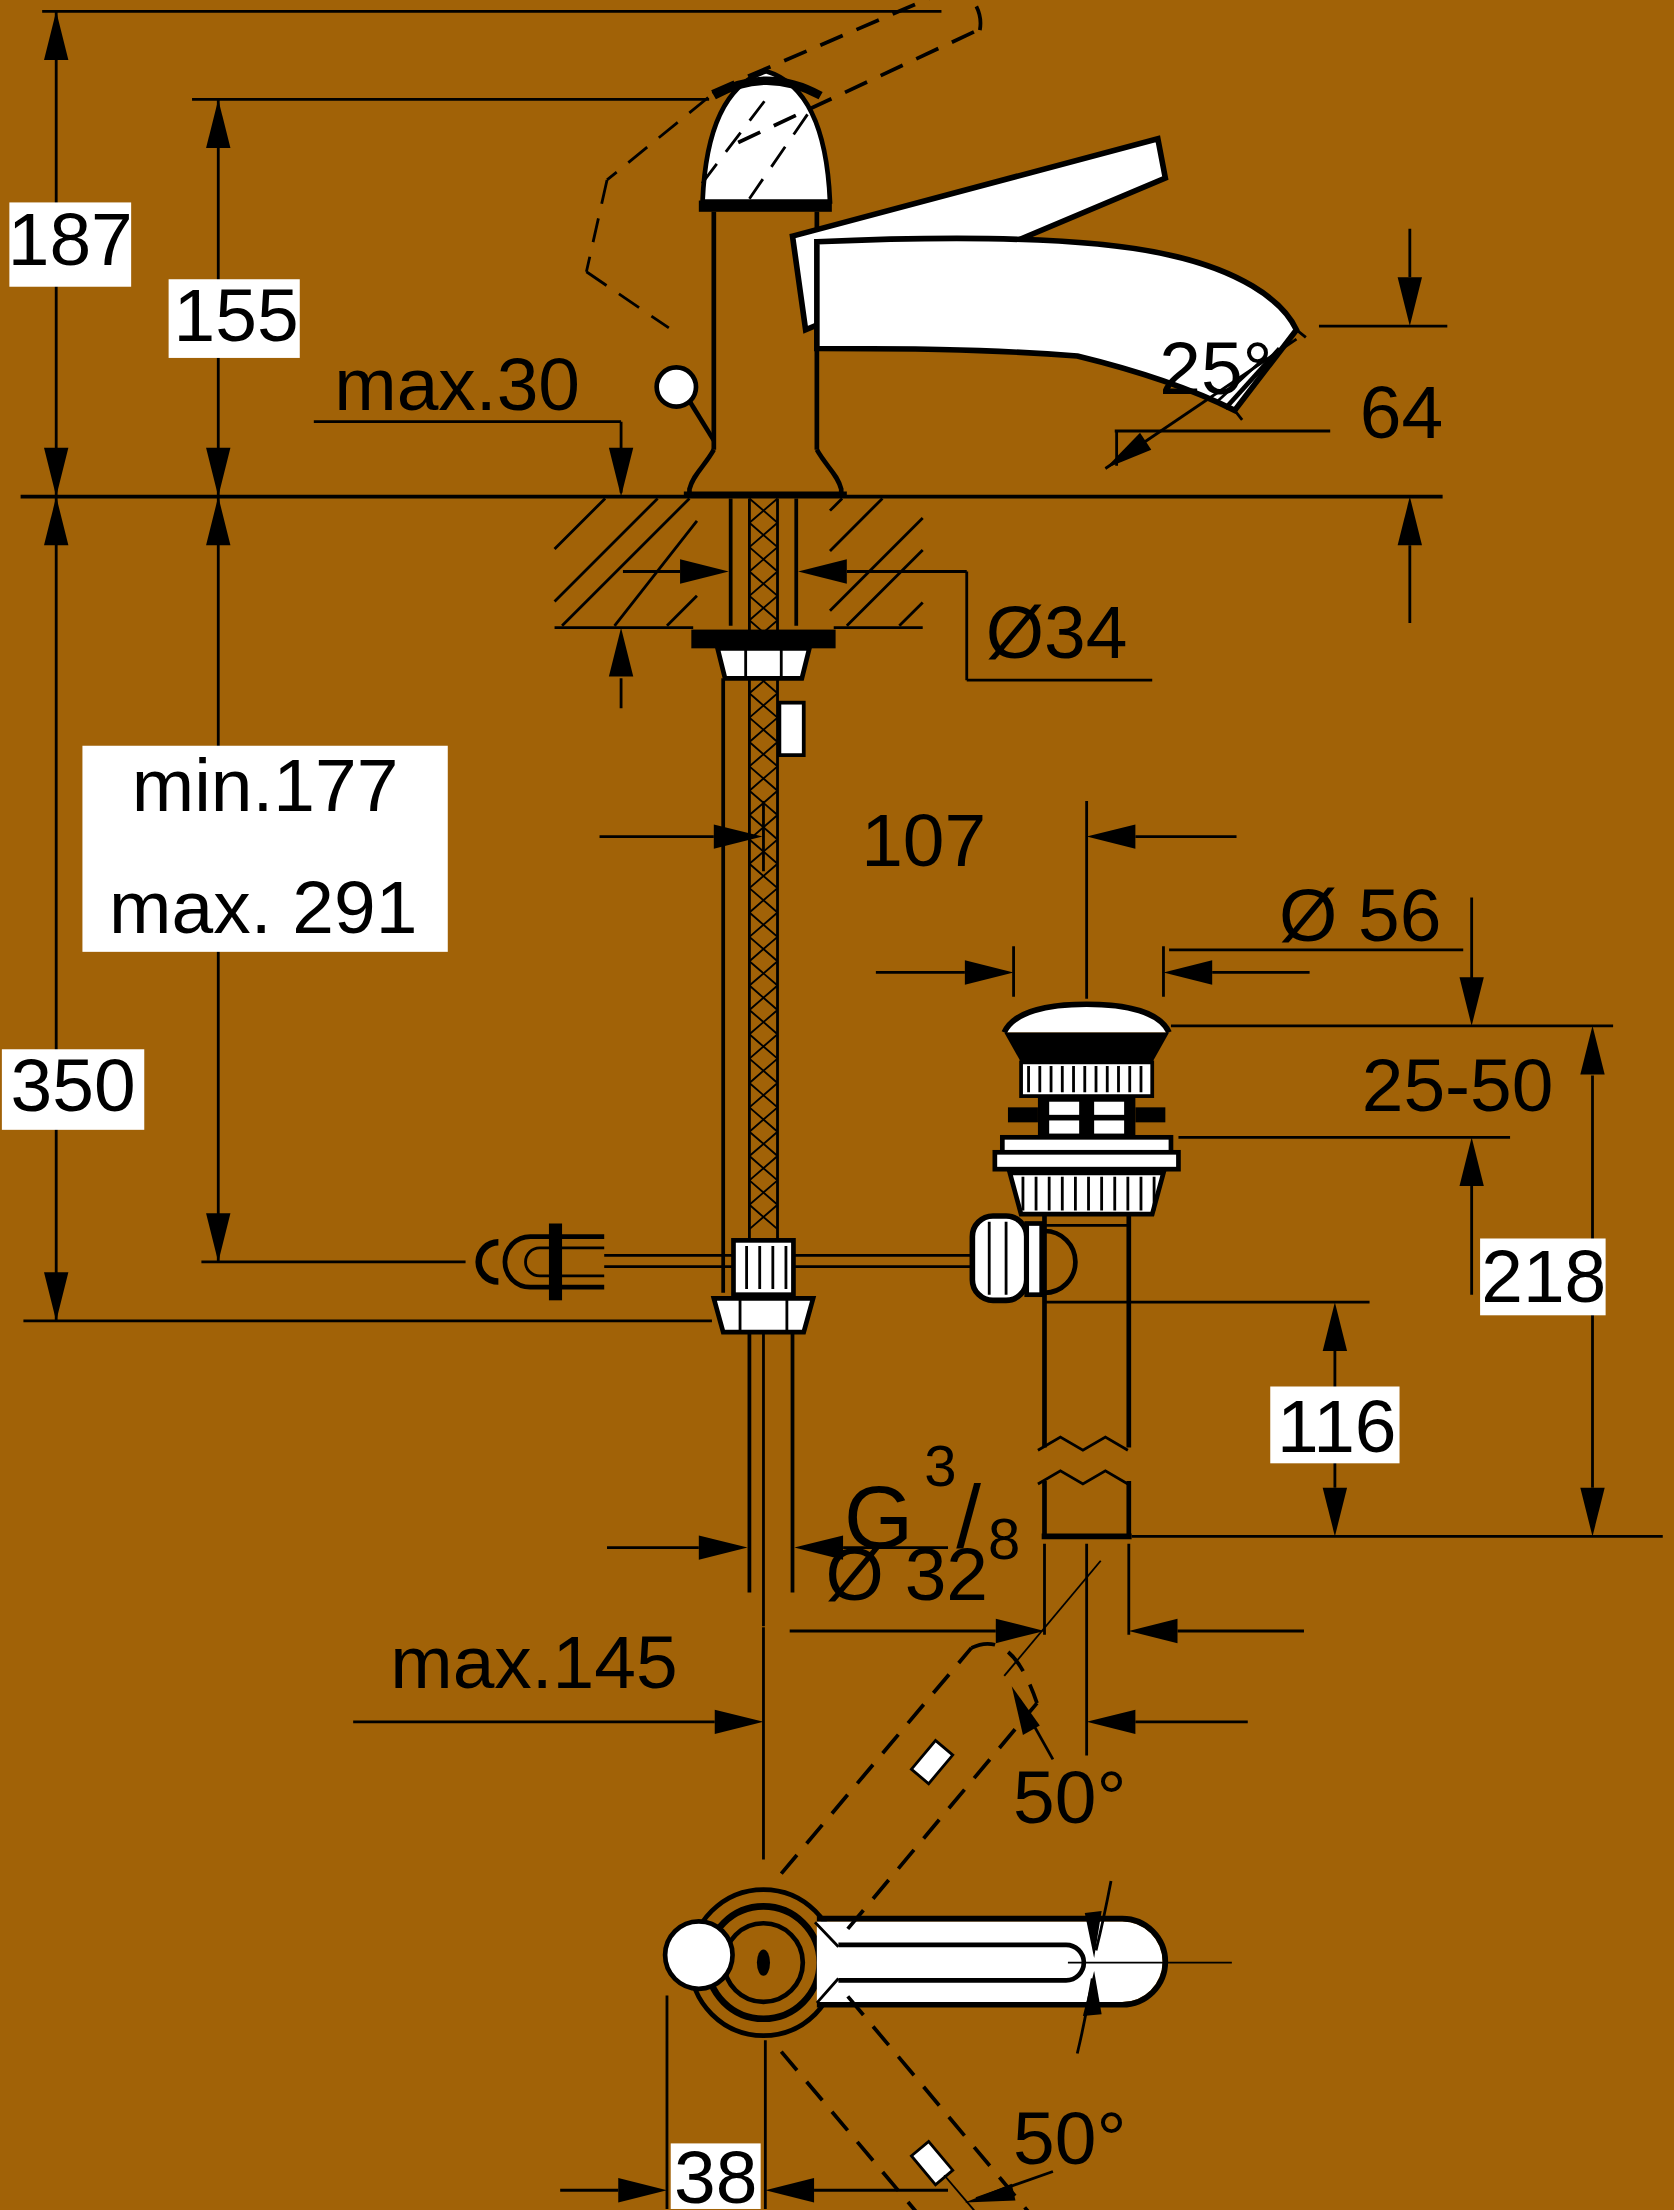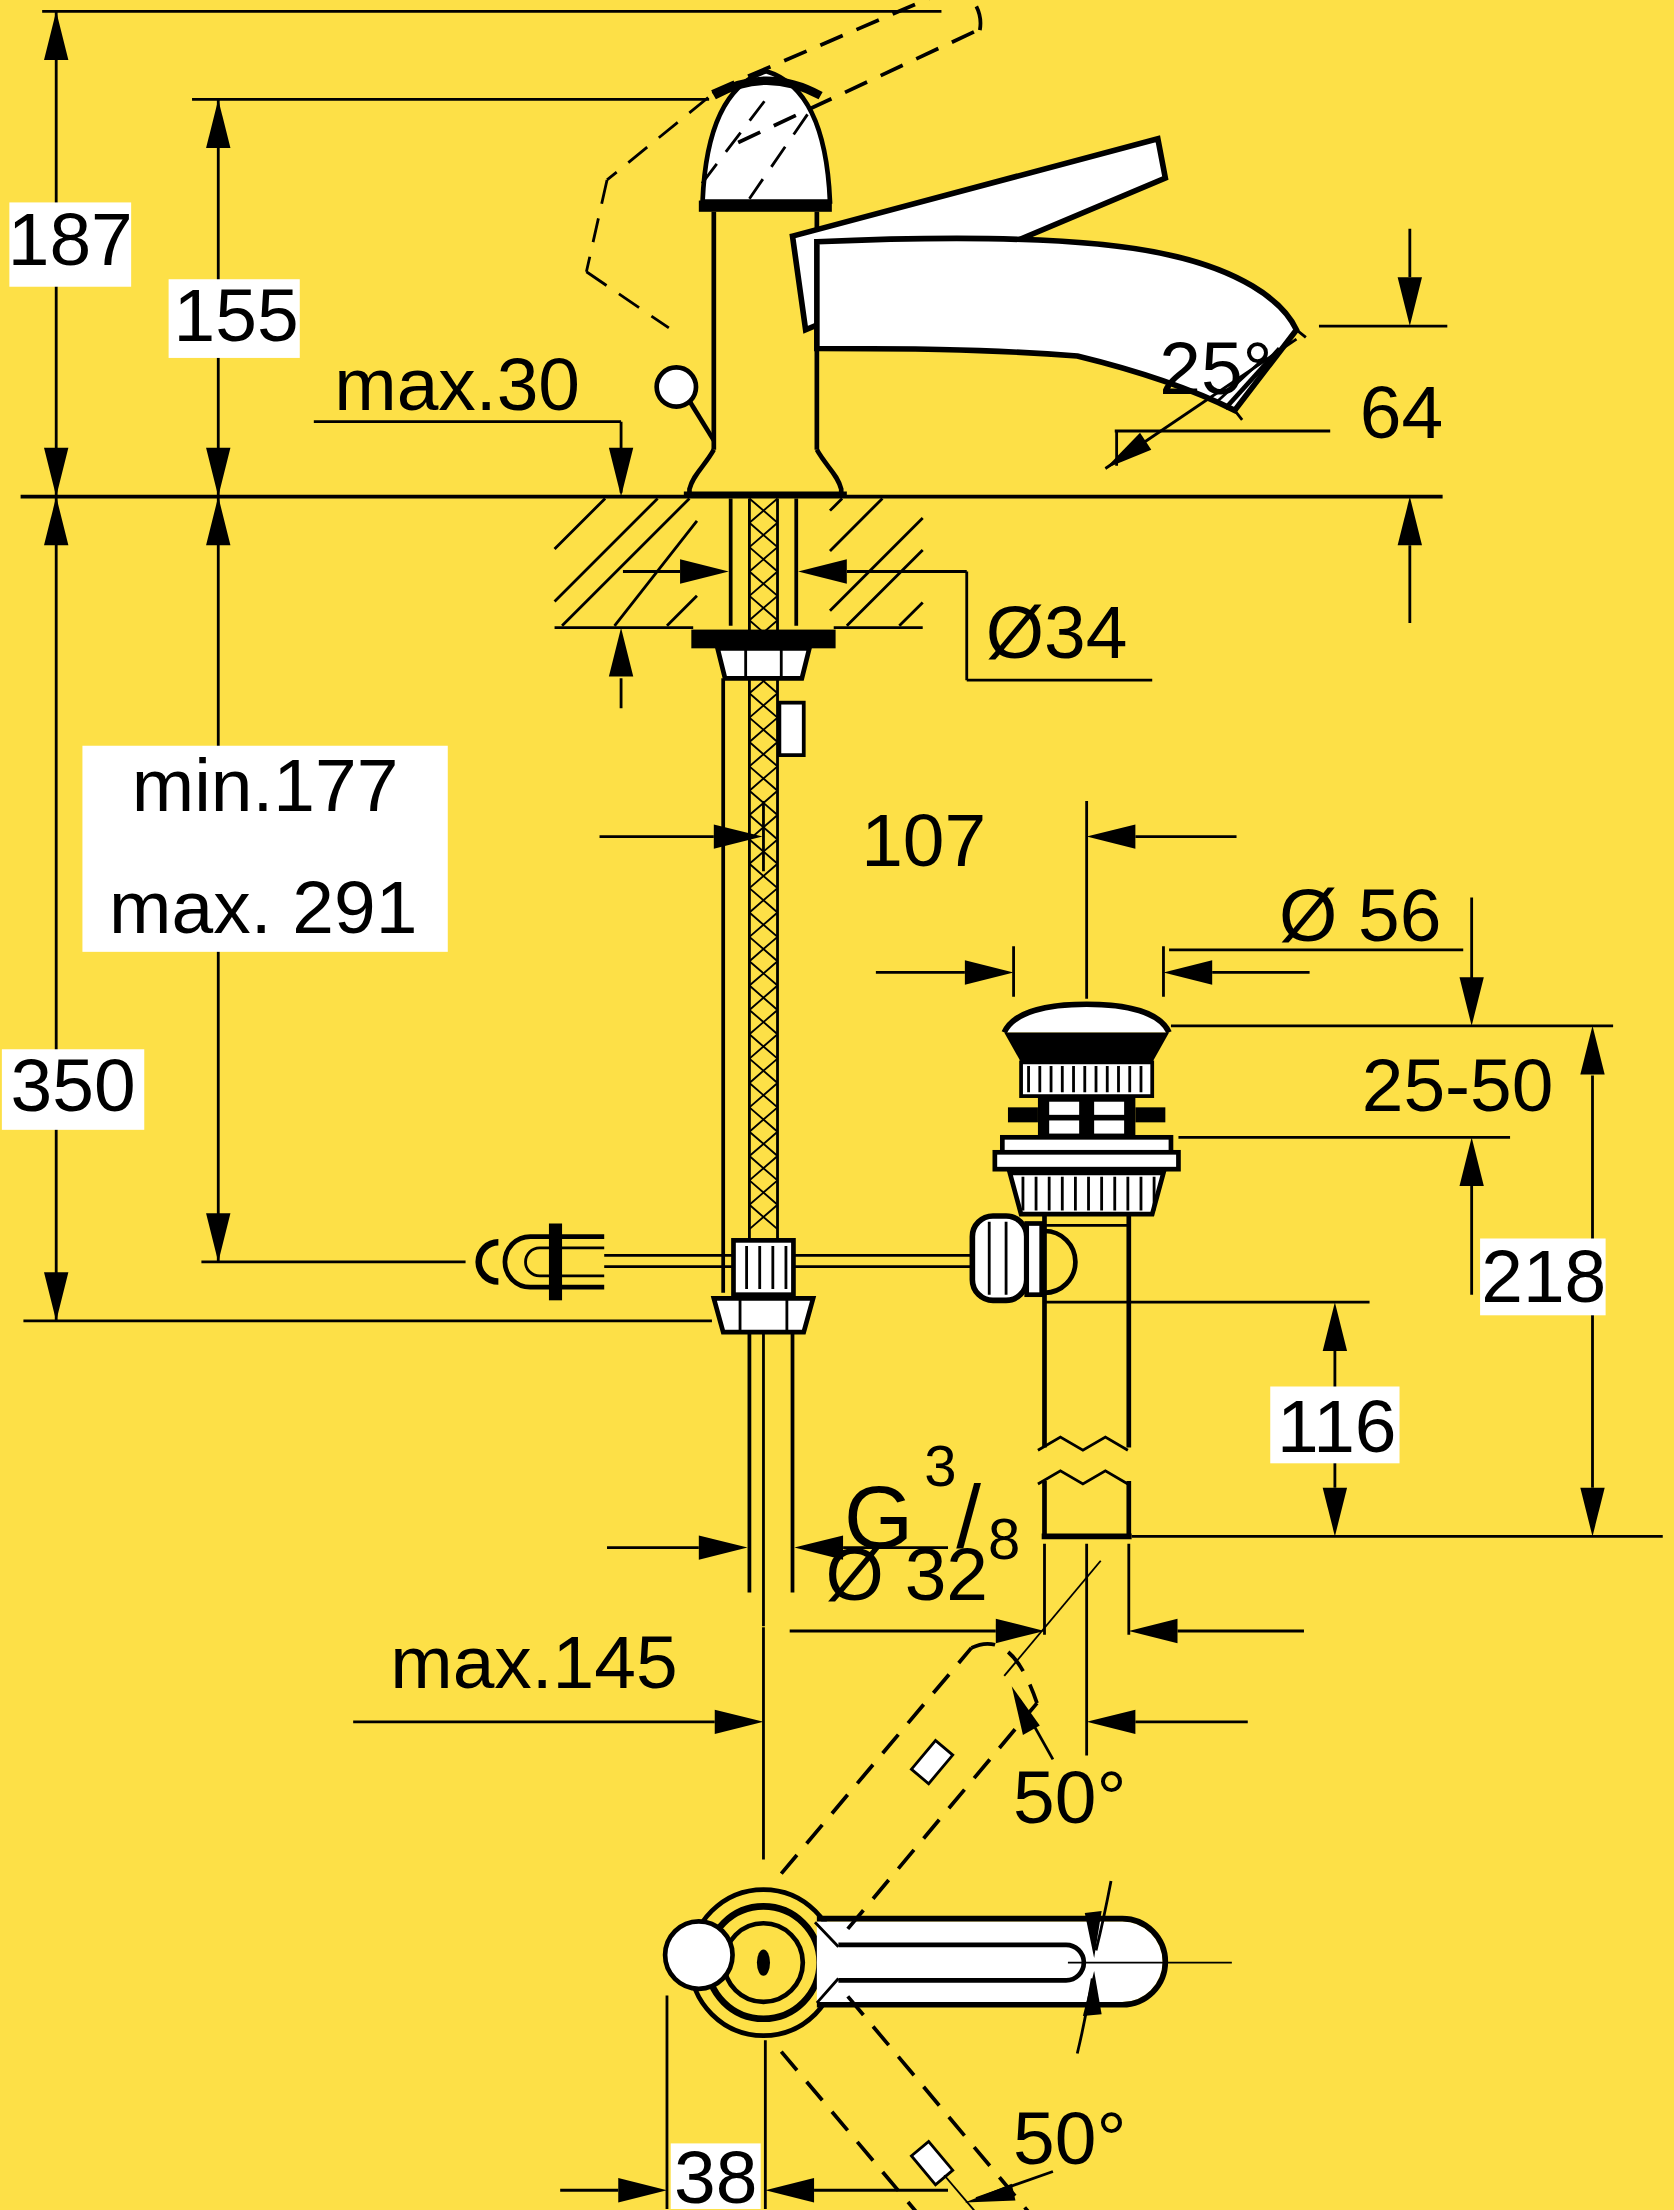--- a/index.html
+++ b/index.html
@@ -1,16 +1,16 @@
 <!DOCTYPE html>
 <html style="font-size:15px"><head>
 <meta charset="utf-8">
 <style>
   html,body{margin:0;padding:0;background:#ffffff;}
-  .page{width:1674px;height:2210px;position:relative;background:#fde047;}
+  .page{width:1674px;height:2210px;position:relative;background:#a16207;}
   svg{display:block;}
   .ln{stroke:#000;fill:none;}
   .w2{stroke-width:2px;} .w3{stroke-width:3px;} .w4{stroke-width:4px;}
   .w5{stroke-width:5px;} .w6{stroke-width:6px;} .w7{stroke-width:7px;} .w9{stroke-width:9px;}
   .blk{fill:#000;stroke:none;}
   .wh{fill:#fff;stroke:none;}
   .whs{fill:#fff;stroke:#000;}
   .dash{stroke-dasharray:26 16;}
   .t{font-family:"Liberation Sans","DejaVu Sans",sans-serif;font-size:80px;fill:#000;text-anchor:middle;}
   .tg{font-size:95px;}

